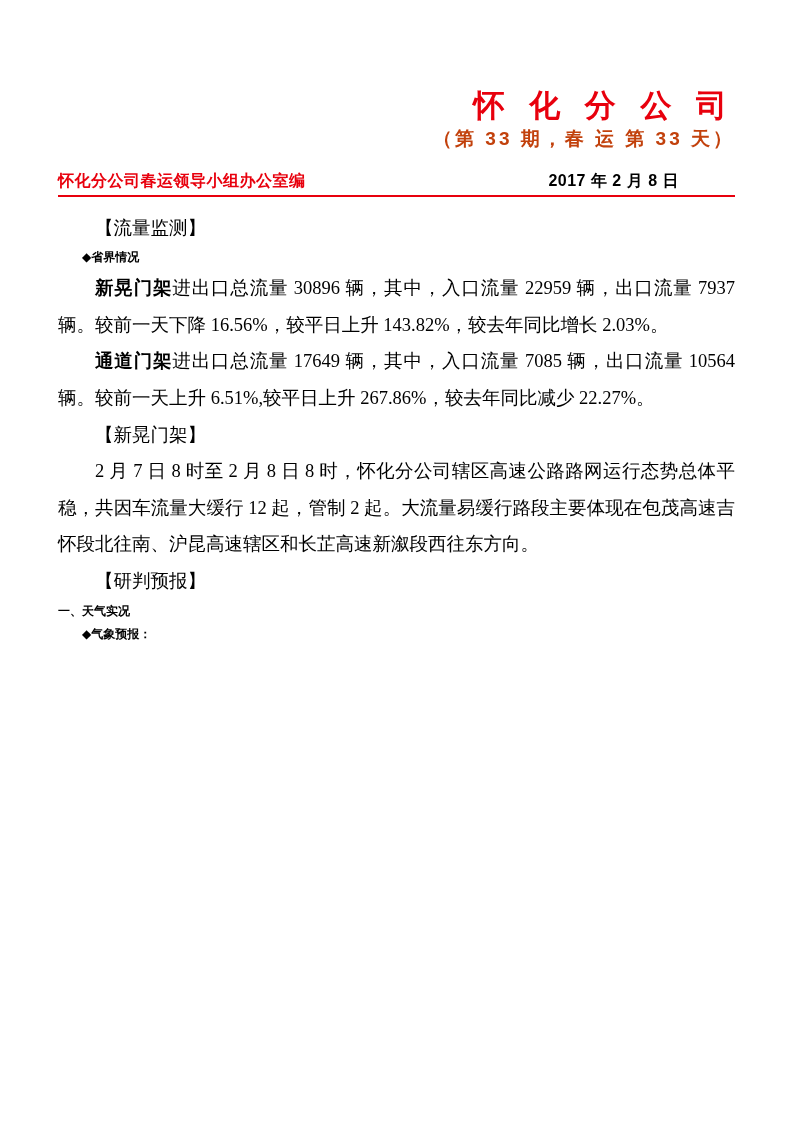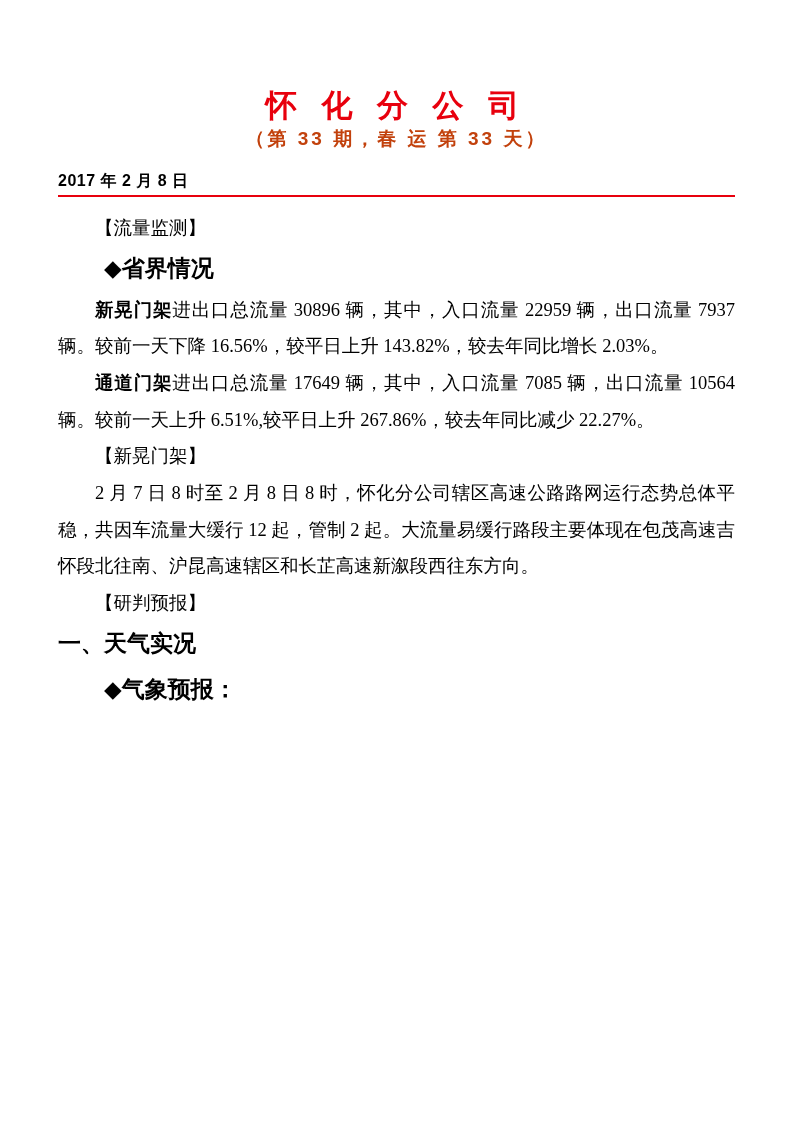--- a/index.html
+++ b/index.html
@@ -19,21 +19,21 @@
     position: relative;
     width: 793px;
     height: 1122px;
     box-sizing: border-box;
     padding: 0 58px;
   }
 
   
   .masthead {
     padding-top: 86px;
-    text-align: center;
+    text-align: right;
   }
   .mast-line {
     color: #e8000d;
     font-weight: bold;
     font-family: "Liberation Sans", "DejaVu Sans", sans-serif;
     letter-spacing: 8px;
     line-height: 1.28;
   }
   .mast-line-1 {
     font-size: 31px;
@@ -91,38 +91,39 @@
     text-indent: 2em;
     font-weight: normal;
     font-family: "Liberation Sans", "DejaVu Sans", sans-serif;
     font-size: 18.5px;
   }
   .sub-heading {
     margin: 0;
     text-indent: 2em;
     font-weight: bold;
     font-family: "Liberation Sans", "DejaVu Sans", sans-serif;
-    font-size: 23px;
+    font-size: 12px;
   }
   .gate-name {
     font-weight: bold;
     font-family: "Liberation Sans", "DejaVu Sans", sans-serif;
   }
 </style>
 </head>
 <body>
 
 <div class="page">
 
   <div class="masthead">
     <div class="mast-line mast-line-1">怀 化 分 公 司</div>
     <div class="mast-sub">（第 33 期，春 运 第 33 天）</div>
   </div>
 
   <div class="byline">
+    <div class="byline-left">怀化分公司春运领导小组办公室编</div>
     <div class="byline-right">2017 年 2 月 8 日</div>
   </div>
 
   <div class="body-content">
 
     <p class="heading">【流量监测】</p>
 
 
     <p class="sub-heading">◆省界情况</p>
 

